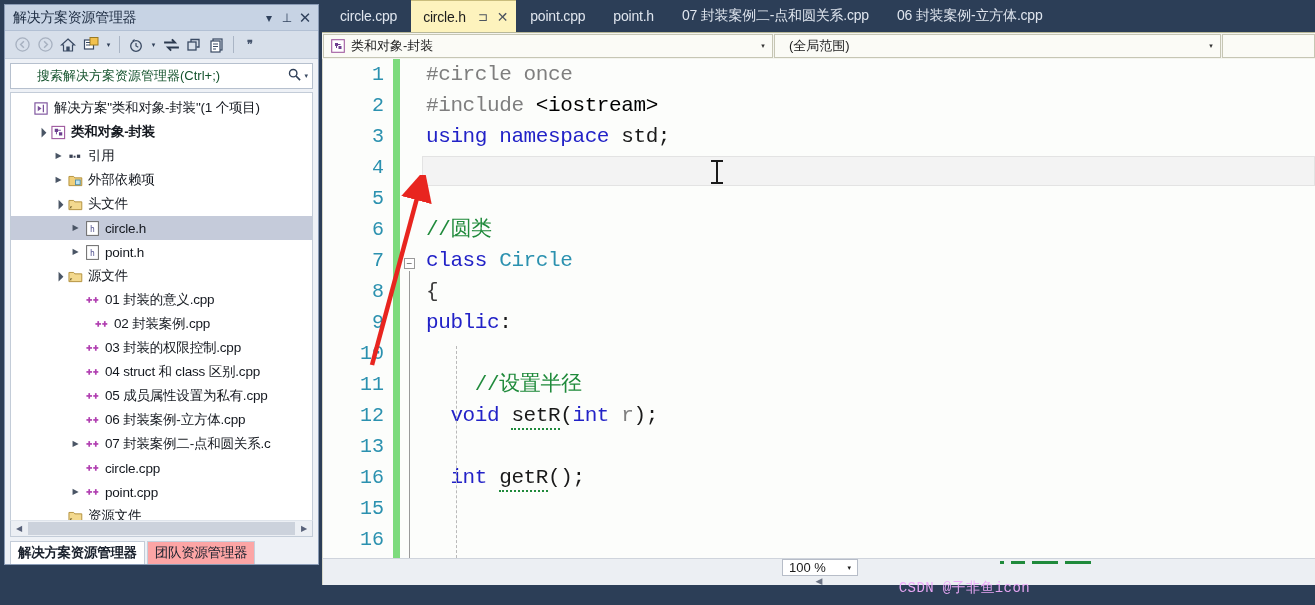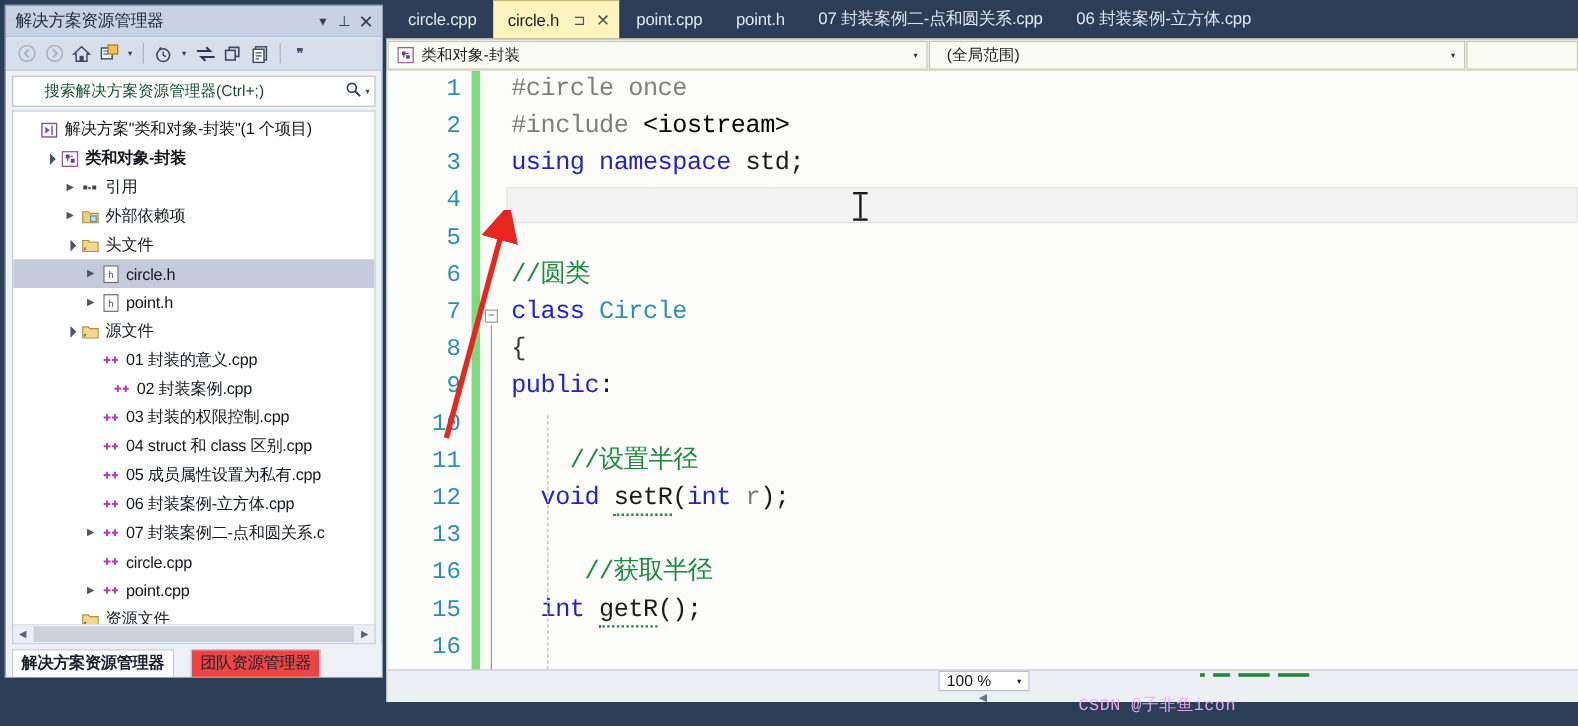--- a/index.html
+++ b/index.html
@@ -87,21 +87,21 @@
   }
   .hs-arrow { width: 16px; text-align: center; font-size: 8px; color: #59627a; cursor: pointer; }
   .hs-thumb { flex: 1; height: 13px; background: #ccd2dc; margin: 0 1px; cursor: pointer; }
 
   .se-tabs { height: 27px; display: flex; align-items: flex-end; padding-left: 5px; background: #eef1f6; }
   .se-tab {
     height: 23px; padding: 0 7px; display: flex; align-items: center;
     font-size: 13.5px; color: #19202c; cursor: pointer; letter-spacing: -0.3px;
   }
   .se-tab.active { background: #fff; font-weight: bold; border: 1px solid #c3ccd8; border-bottom: none; }
-  .se-tab.inactive { background: #ef4444; border: 1px solid #c6cfdb; border-bottom: none; margin-left: 14px;}
+  .se-tab.inactive { background: #fca5a5; border: 1px solid #c6cfdb; border-bottom: none; margin-left: 2px;}
 
   
   #editor-pane {
     position: absolute; left: 322px; top: 0px;
     width: 993px; height: 585px;
     display: flex; flex-direction: column;
     background: #2c3e57;
   }
   .tabstrip {
     height: 32px; display: flex; align-items: stretch;
@@ -604,21 +604,20 @@
           <div class="line"><span class="code"><span class="cm-pre">#include </span><span class="cm-str">"point.h"</span></span></div>
           <div class="line"><span class="code"></span></div>
           <div class="line"><span class="code"><span class="cm-cmt">//圆类</span></span></div>
           <div class="line"><span class="code"><span class="cm-kw">class </span><span class="cm-type">Circle</span></span></div>
           <div class="line"><span class="code"><span class="cm-punct">{</span></span></div>
           <div class="line"><span class="code"><span class="cm-kw">public</span><span class="cm-plain">:</span></span></div>
           <div class="line"><span class="code"></span></div>
           <div class="line"><span class="code"><span class="cm-cmt">    //设置半径</span></span></div>
           <div class="line"><span class="code"><span class="cm-kw">  void </span><span class="cm-plain squig">setR</span><span class="cm-plain">(</span><span class="cm-kw">int </span><span class="cm-pre">r</span><span class="cm-plain">);</span></span></div>
           <div class="line"><span class="code"></span></div>
-          <div class="line"><span class="code"><span class="cm-cmt">     //获取半径</span></span></div>
           <div class="line"><span class="code"><span class="cm-kw">  int </span><span class="cm-plain squig">getR</span><span class="cm-plain">();</span></span></div>
           <div class="line"><span class="code"></span></div>
           <div class="indent-guide" style="left: 34px; top: 287px; height: 217px;"></div>
           <div style="position: absolute; left: 289px; top: 101px; width: 12px; height: 24px;">
             <div class="text-cursor" style="left:5px;top:2px;"></div>
             <div class="icaret-top" style="left:0;top:0;"></div>
             <div class="icaret-bot" style="left:0;bottom:0;"></div>
           </div>
         </div>
     </div>

